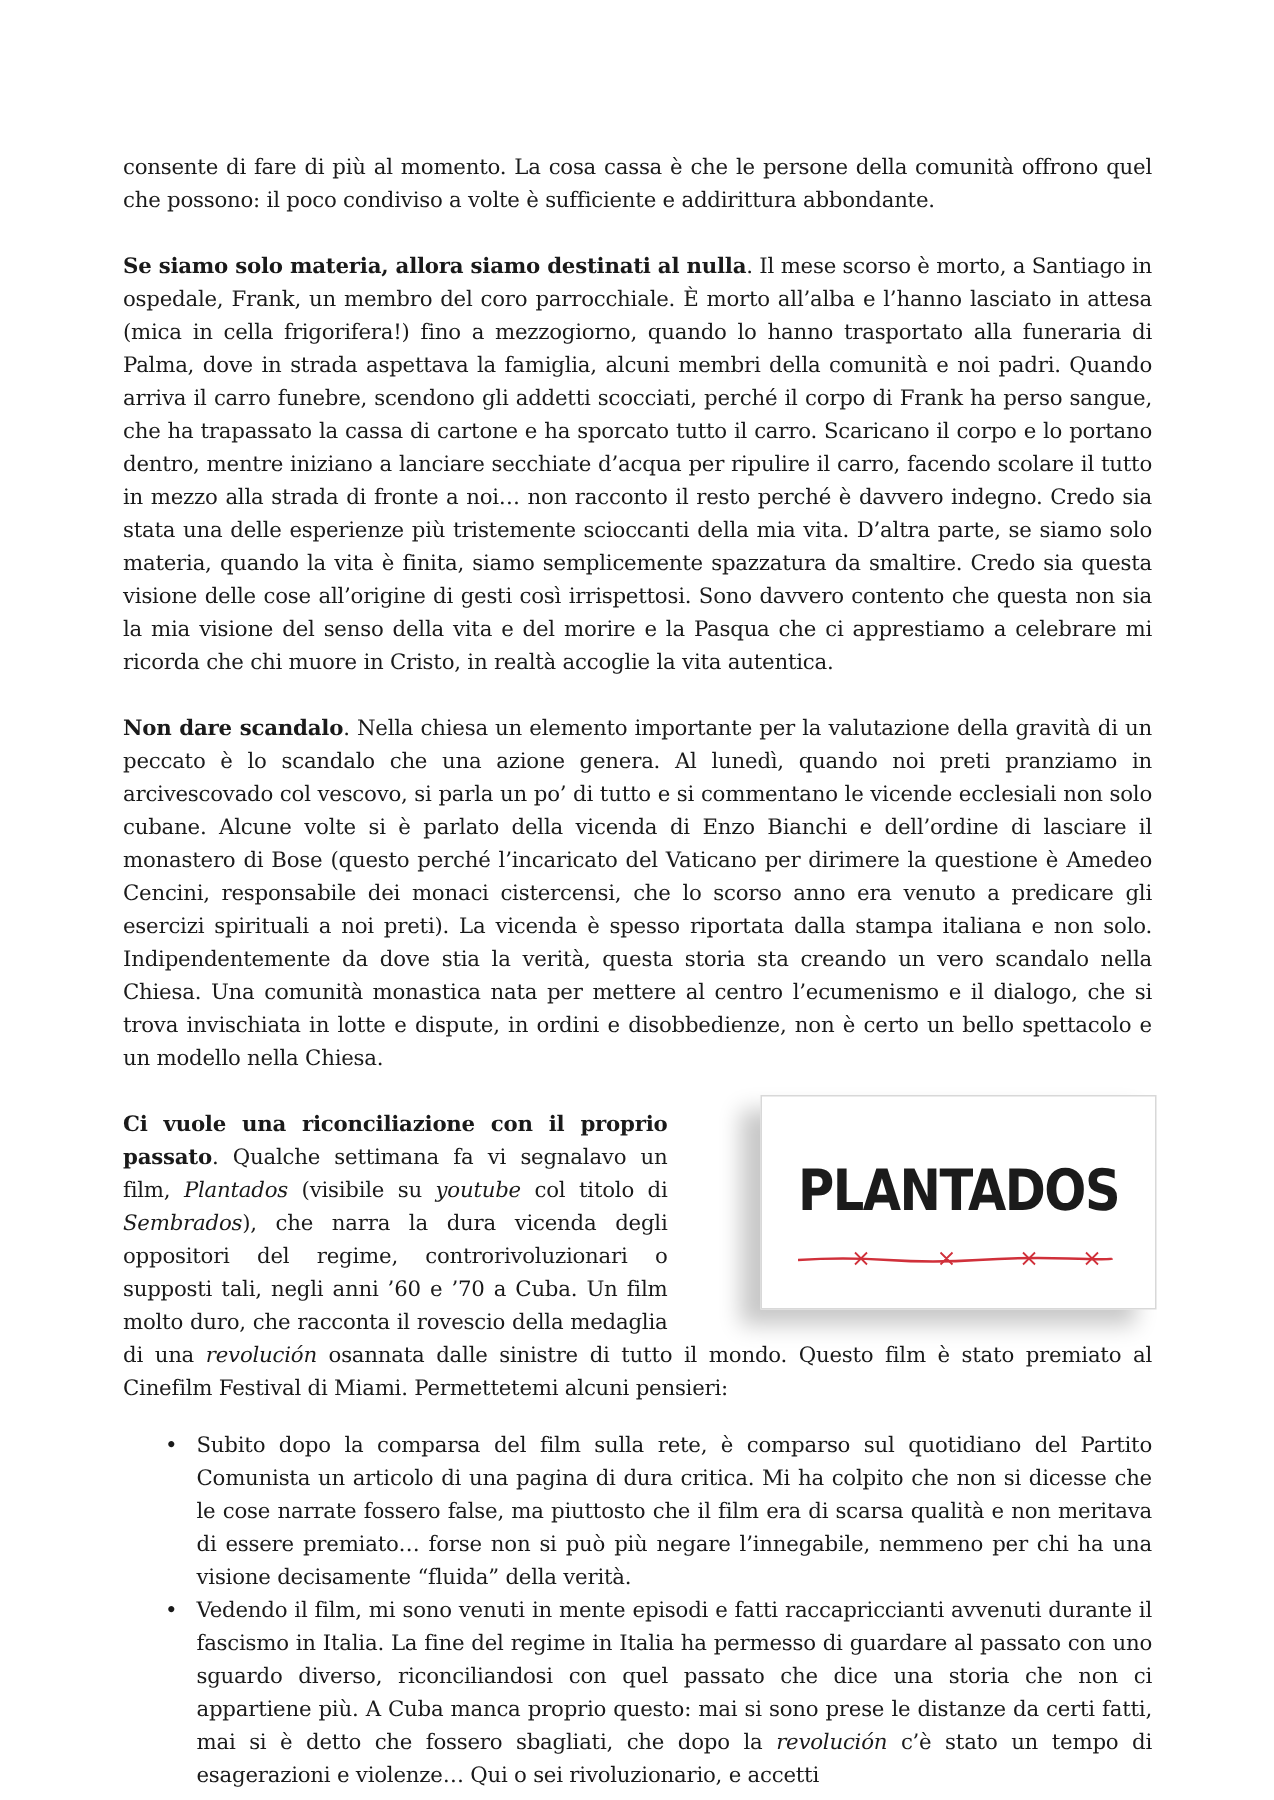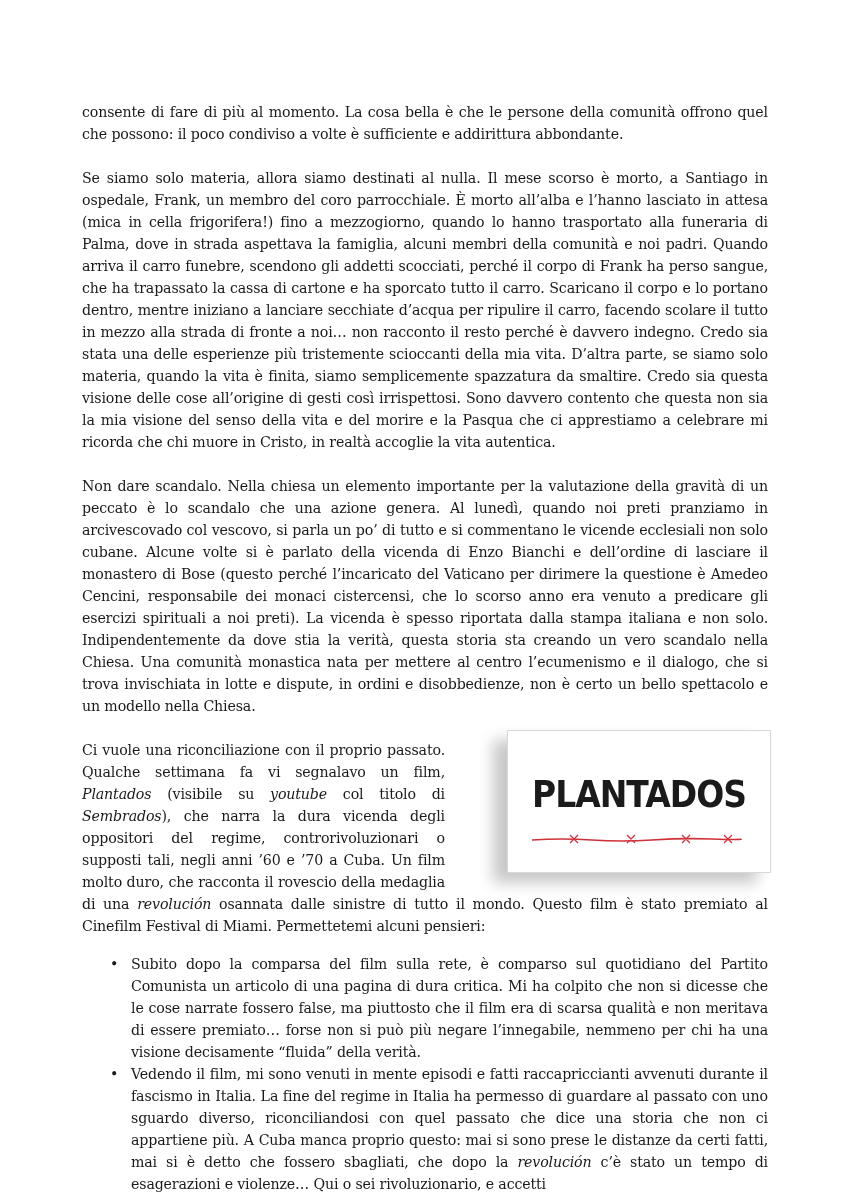--- a/index.html
+++ b/index.html
@@ -5,21 +5,21 @@
   html, body { margin: 0; padding: 0; background: #ffffff; }
   body { width: 849px; height: 1200px; position: relative; overflow: hidden; }
   .page {
     position: absolute; left: 82px; top: 101px; width: 686px;
     font-family: "DejaVu Serif", "Liberation Serif", serif;
     font-size: 14.2px; line-height: 22px; color: #1a1a1a;
     letter-spacing: -0.15px;
   }
   p { margin: 0 0 22px 0; text-align: justify; }
   p.tight { margin-bottom: 16px; }
-  b { font-weight: normal; }
+  b { font-weight: bold; }
   .wrap-section { position: relative; }
   .float-img {
     float: right; width: 262px; height: 141px; margin: -9px -1px 6px 62px;
     position: relative;
   }
   .card {
     position: absolute; left: 0; top: 0; width: 262px; height: 141px;
     background: #ffffff; border: 1px solid #d8d8d8;
     box-shadow: -14px 10px 14px rgba(0,0,0,0.22);
   }
@@ -31,21 +31,21 @@
   .wire { position: absolute; left: 24px; width: 210px; top: 103px; height: 10px; }
   ul { margin: 0; padding: 0 0 0 49px; list-style: none; }
   li { position: relative; text-align: justify; }
   li .bullet { position: absolute; left: -21px; top: 0; }
 </style>
 </head>
 <body>
 
 <div class="page">
 
-  <p><span>consente di fare di più al momento. La cosa bella è che le persone della comunità offrono quel che possono: il poco condiviso a volte è sufficiente e addirittura abbondante.</span></p>
+  <p><span>consente di fare di più al momento. La cosa cassa è che le persone della comunità offrono quel che possono: il poco condiviso a volte è sufficiente e addirittura abbondante.</span></p>
 
   <p><b>Se siamo solo materia, allora siamo destinati al nulla</b><span>. Il mese scorso è morto, a Santiago in ospedale, Frank, un membro del coro parrocchiale. È morto all’alba e l’hanno lasciato in attesa (mica in cella frigorifera!) fino a mezzogiorno, quando lo hanno trasportato alla funeraria di Palma, dove in strada aspettava la famiglia, alcuni membri della comunità e noi padri. Quando arriva il carro funebre, scendono gli addetti scocciati, perché il corpo di Frank ha perso sangue, che ha trapassato la cassa di cartone e ha sporcato tutto il carro. Scaricano il corpo e lo portano dentro, mentre iniziano a lanciare secchiate d’acqua per ripulire il carro, facendo scolare il tutto in mezzo alla strada di fronte a noi… non racconto il resto perché è davvero indegno. Credo sia stata una delle esperienze più tristemente scioccanti della mia vita. D’altra parte, se siamo solo materia, quando la vita è finita, siamo semplicemente spazzatura da smaltire. Credo sia questa visione delle cose all’origine di gesti così irrispettosi. Sono davvero contento che questa non sia la mia visione del senso della vita e del morire e la Pasqua che ci apprestiamo a celebrare mi ricorda che chi muore in Cristo, in realtà accoglie la vita autentica.</span></p>
 
   <p><b>Non dare scandalo</b><span>. Nella chiesa un elemento importante per la valutazione della gravità di un peccato è lo scandalo che una azione genera. Al lunedì, quando noi preti pranziamo in arcivescovado col vescovo, si parla un po’ di tutto e si commentano le vicende ecclesiali non solo cubane. Alcune volte si è parlato della vicenda di Enzo Bianchi e dell’ordine di lasciare il monastero di Bose (questo perché l’incaricato del Vaticano per dirimere la questione è Amedeo Cencini, responsabile dei monaci cistercensi, che lo scorso anno era venuto a predicare gli esercizi spirituali a noi preti). La vicenda è spesso riportata dalla stampa italiana e non solo. Indipendentemente da dove stia la verità, questa storia sta creando un vero scandalo nella Chiesa. Una comunità monastica nata per mettere al centro l’ecumenismo e il dialogo, che si trova invischiata in lotte e dispute, in ordini e disobbedienze, non è certo un bello spettacolo e un modello nella Chiesa.</span></p>
 
   <div class="wrap-section">
     <div class="float-img">
       <div class="card">
         <div class="card-title">PLANTADOS</div>
         <svg class="wire" viewBox="0 0 210 10" preserveAspectRatio="none">

